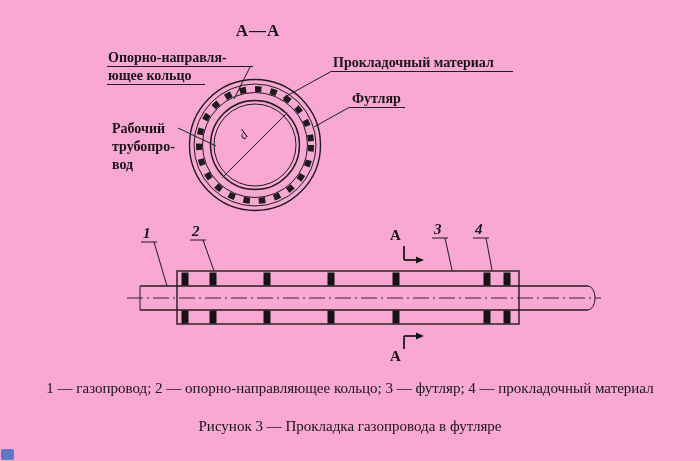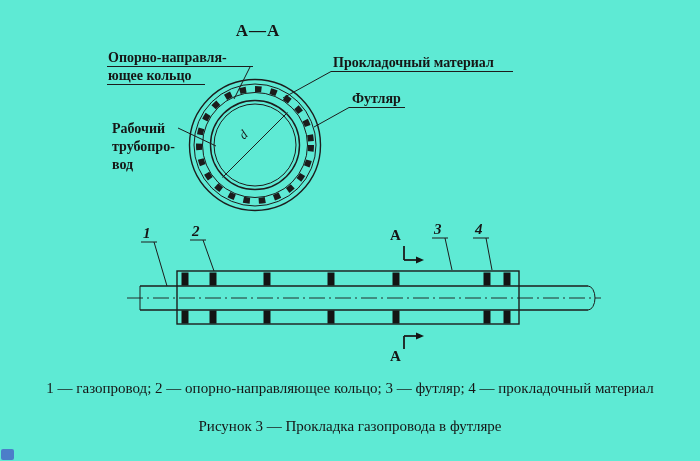--- a/index.html
+++ b/index.html
@@ -1,19 +1,19 @@
 <!DOCTYPE html>
 <html><head>
 <meta charset="utf-8">
 <style>
   html,body{margin:0;padding:0;background:#fff;}
   .page{
     position:relative;
     width:700px;height:461px;
-    background:#5eead4;
+    background:#f9a8d4;
     font-family:"Liberation Serif", serif;
     overflow:hidden;
   }
   svg{display:block;}
   .ln{stroke:#1c1c1c;fill:none;}
   .thin{stroke-width:1;}
   .med{stroke-width:1.4;}
   .fillink{fill:#141414;stroke:none;}
   .teeth{stroke:#1c1c1c;fill:none;stroke-width:6;stroke-dasharray:6.5 9;}
   .centerline{stroke:#1c1c1c;fill:none;stroke-width:0.9;stroke-dasharray:16 4 2 4;}

